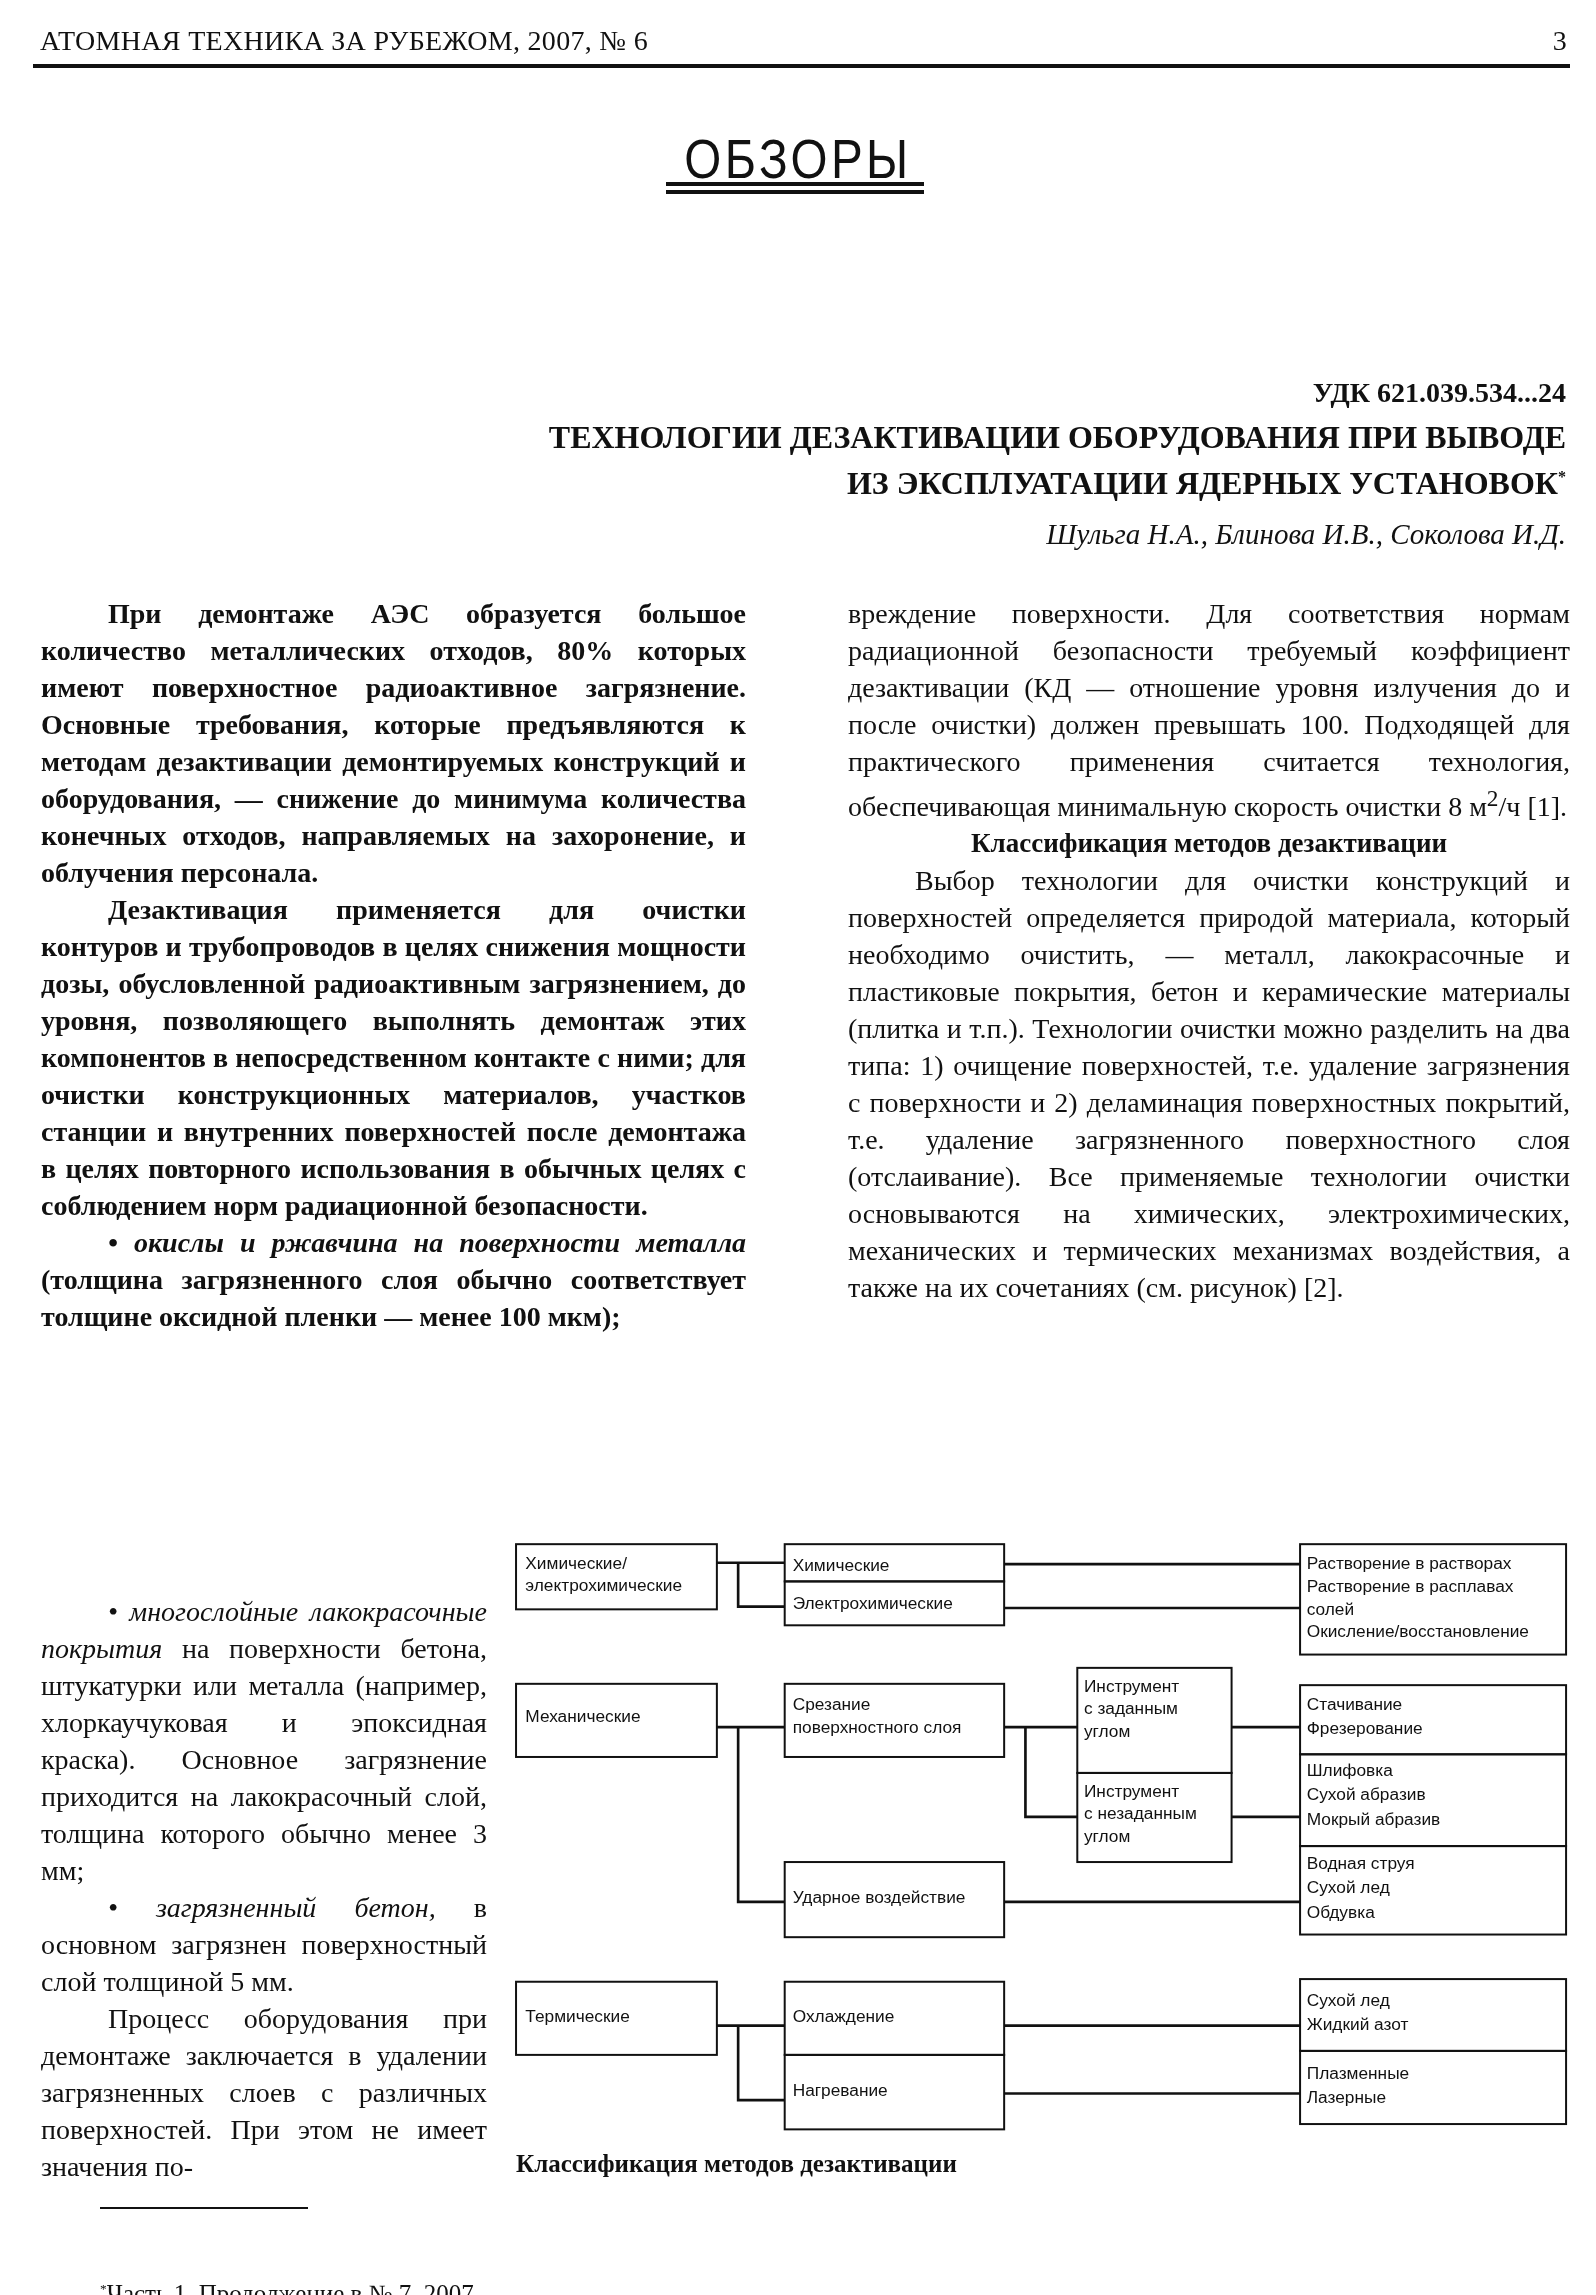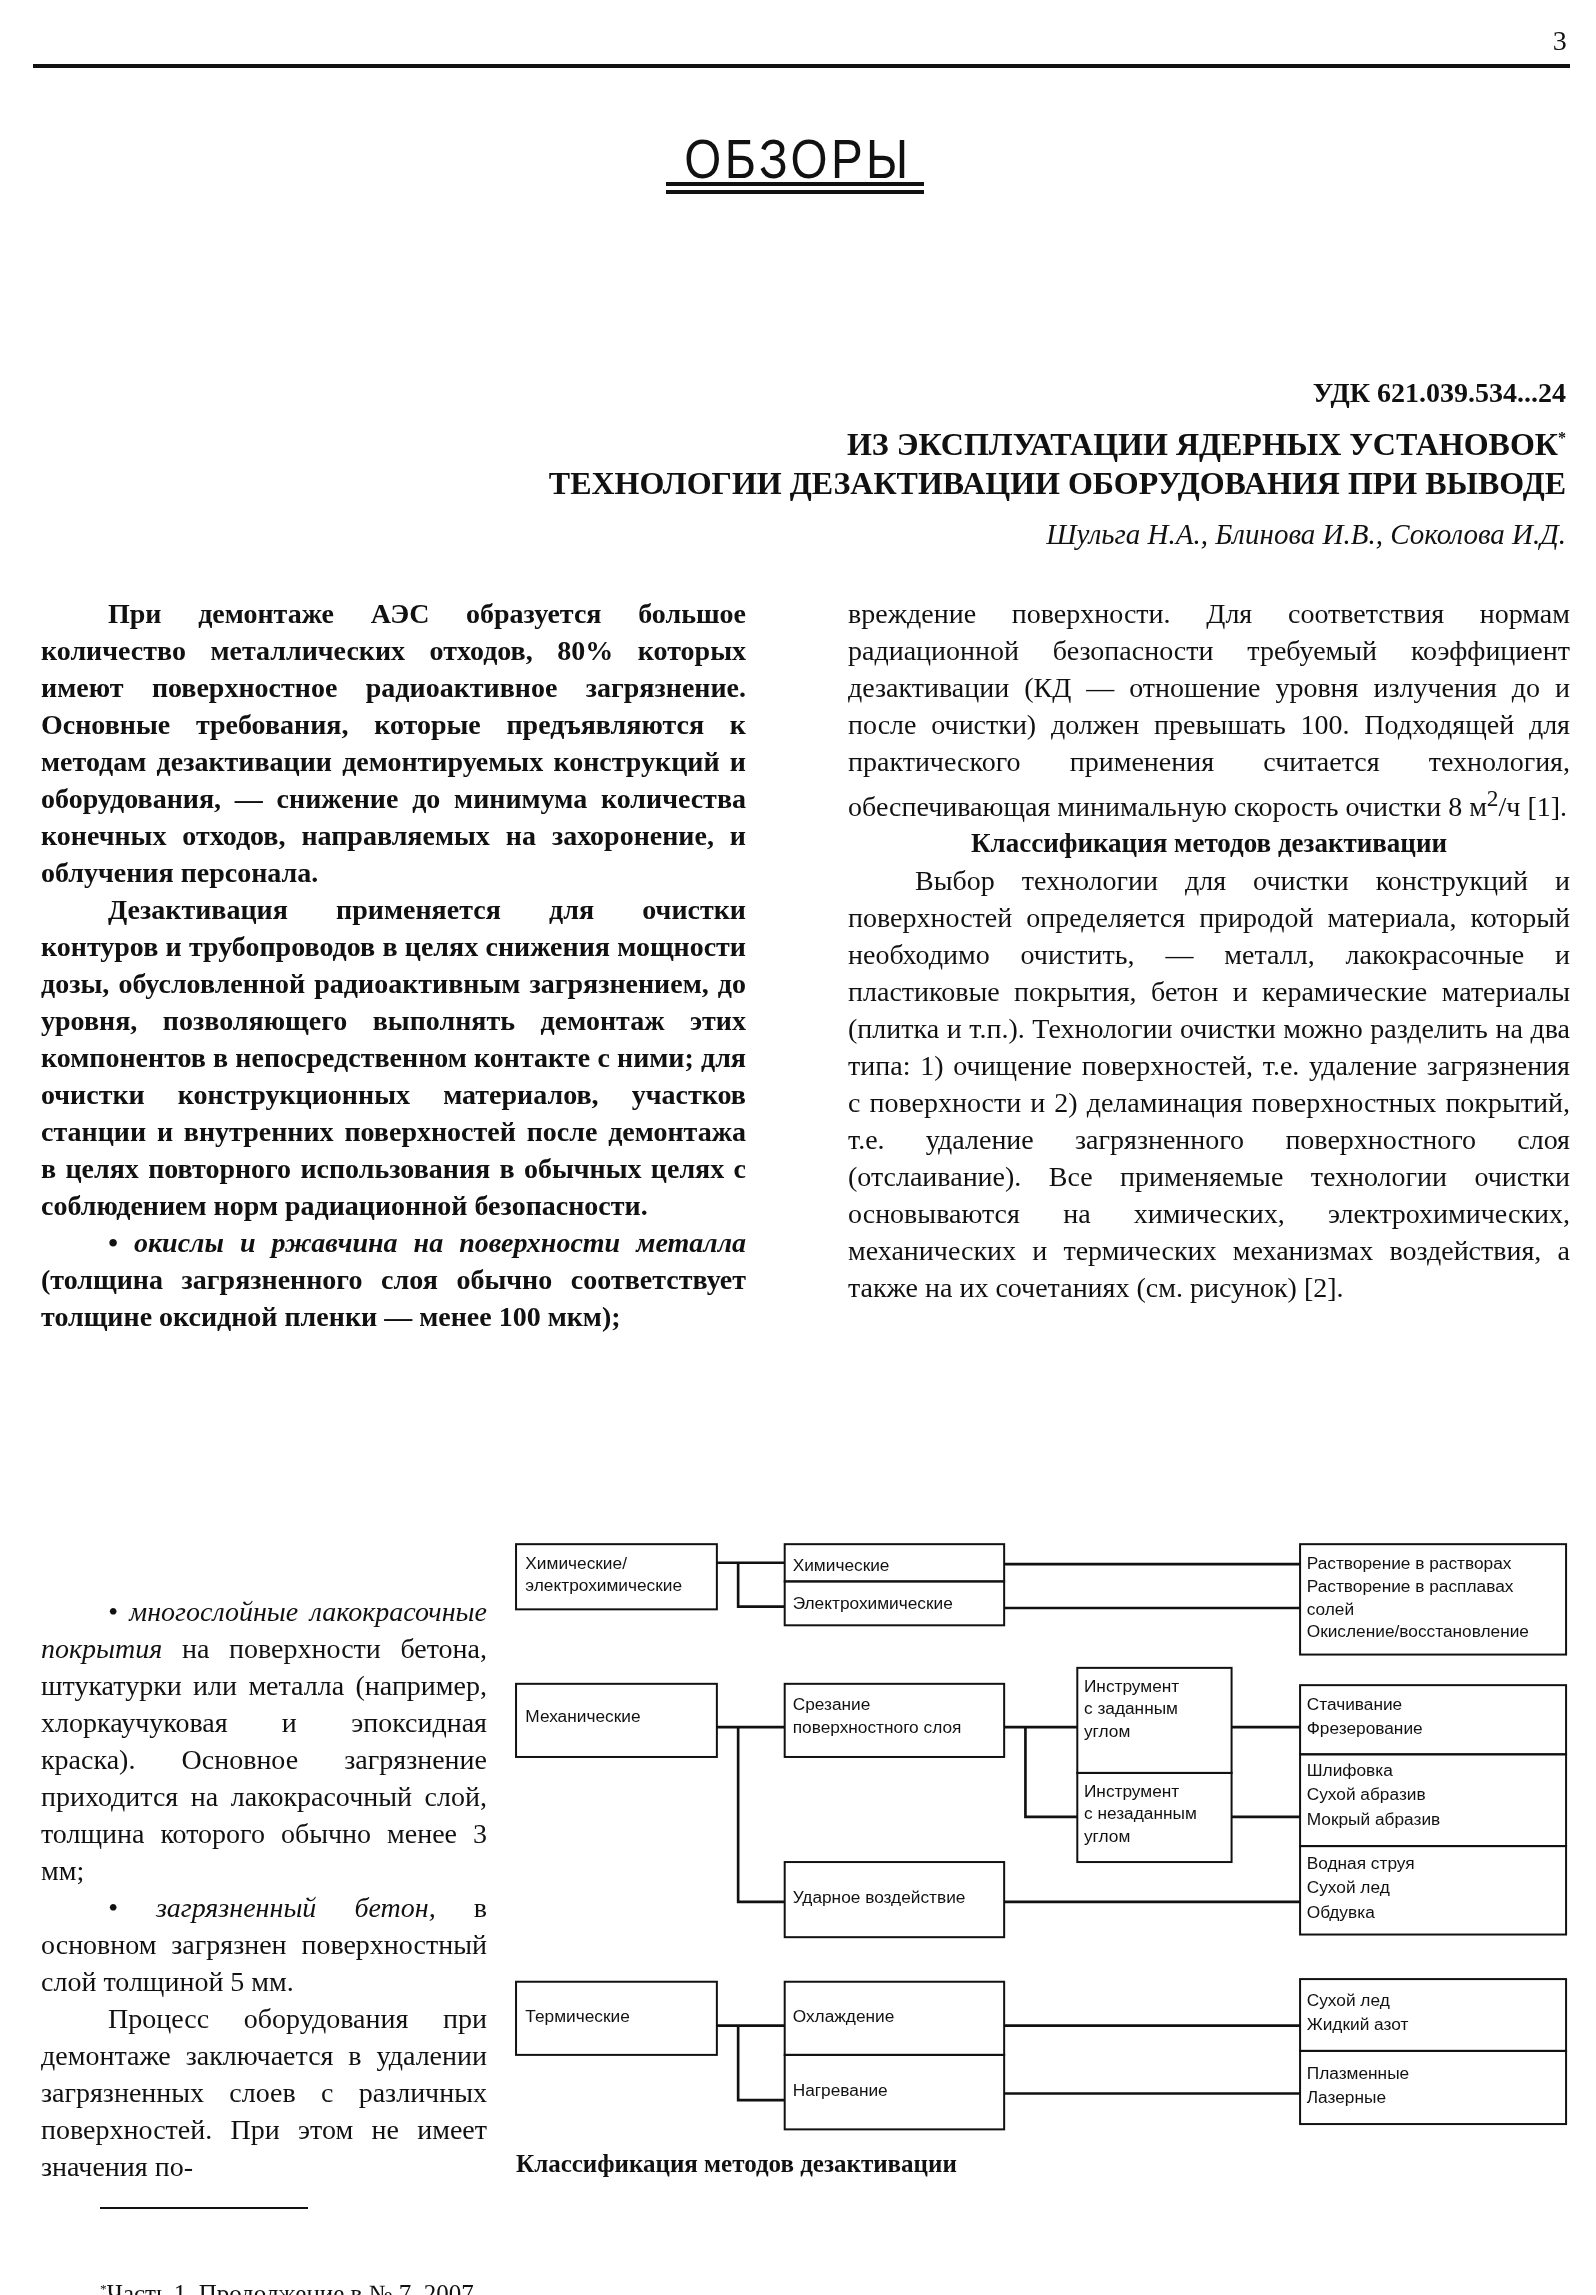--- a/index.html
+++ b/index.html
@@ -40,32 +40,33 @@
   #diagram .box-text { font-family: "Liberation Sans", "DejaVu Sans", sans-serif; font-size: 26px; }
   #fig-caption { left: 516px; top: 2150px; font-size: 25px; font-weight: bold; }
   #fn-rule { left: 100px; top: 2207px; width: 208px; height: 2px; background: #111; }
   #footnote { left: 100px; top: 2235px; font-size: 25px; margin-top: 45px; }
   #footnote sup { font-size: 13.3px; }
 </style>
 </head>
 <body>
 
 <div id="running-head" class="abs">
+  <span>АТОМНАЯ ТЕХНИКА ЗА РУБЕЖОМ, 2007, № 6</span>
   <span class="pg">3</span>
 </div>
 <div id="head-rule" class="abs"></div>
 
 <div id="section-title" class="abs">ОБЗОРЫ</div>
 <div id="section-rule1" class="abs"></div>
 <div id="section-rule2" class="abs"></div>
 
 <div id="udc" class="abs">УДК 621.039.534...24</div>
 <div id="article-title" class="abs">
+  <div>ТЕХНОЛОГИИ ДЕЗАКТИВАЦИИ ОБОРУДОВАНИЯ ПРИ ВЫВОДЕ</div>
   <div><span>ИЗ ЭКСПЛУАТАЦИИ ЯДЕРНЫХ УСТАНОВОК</span><sup>*</sup></div>
-  <div>ТЕХНОЛОГИИ ДЕЗАКТИВАЦИИ ОБОРУДОВАНИЯ ПРИ ВЫВОДЕ</div>
 </div>
 <div id="authors" class="abs">Шульга Н.А., Блинова И.В., Соколова И.Д.</div>
 
 <div id="col-left" class="abs col">
   <p>При демонтаже АЭС образуется большое количество металлических отходов, 80% которых имеют поверхностное радиоактивное загрязнение. Основные требования, которые предъявляются к методам дезактивации демонтируемых конструкций и оборудования, — снижение до минимума количества конечных отходов, направляемых на захоронение, и облучения персонала.</p>
   <p>Дезактивация применяется для очистки контуров и трубопроводов в целях снижения мощности дозы, обусловленной радиоактивным загрязнением, до уровня, позволяющего выполнять демонтаж этих компонентов в непосредственном контакте с ними; для очистки конструкционных материалов, участков станции и внутренних поверхностей после демонтажа в целях повторного использования в обычных целях с соблюдением норм радиационной безопасности.</p>
   <p><em>• окислы и ржавчина на поверхности металла</em><span> (толщина загрязненного слоя обычно соответствует толщине оксидной пленки — менее 100 мкм);</span></p>
 </div>
 
 <div id="col-left-narrow" class="abs col">

